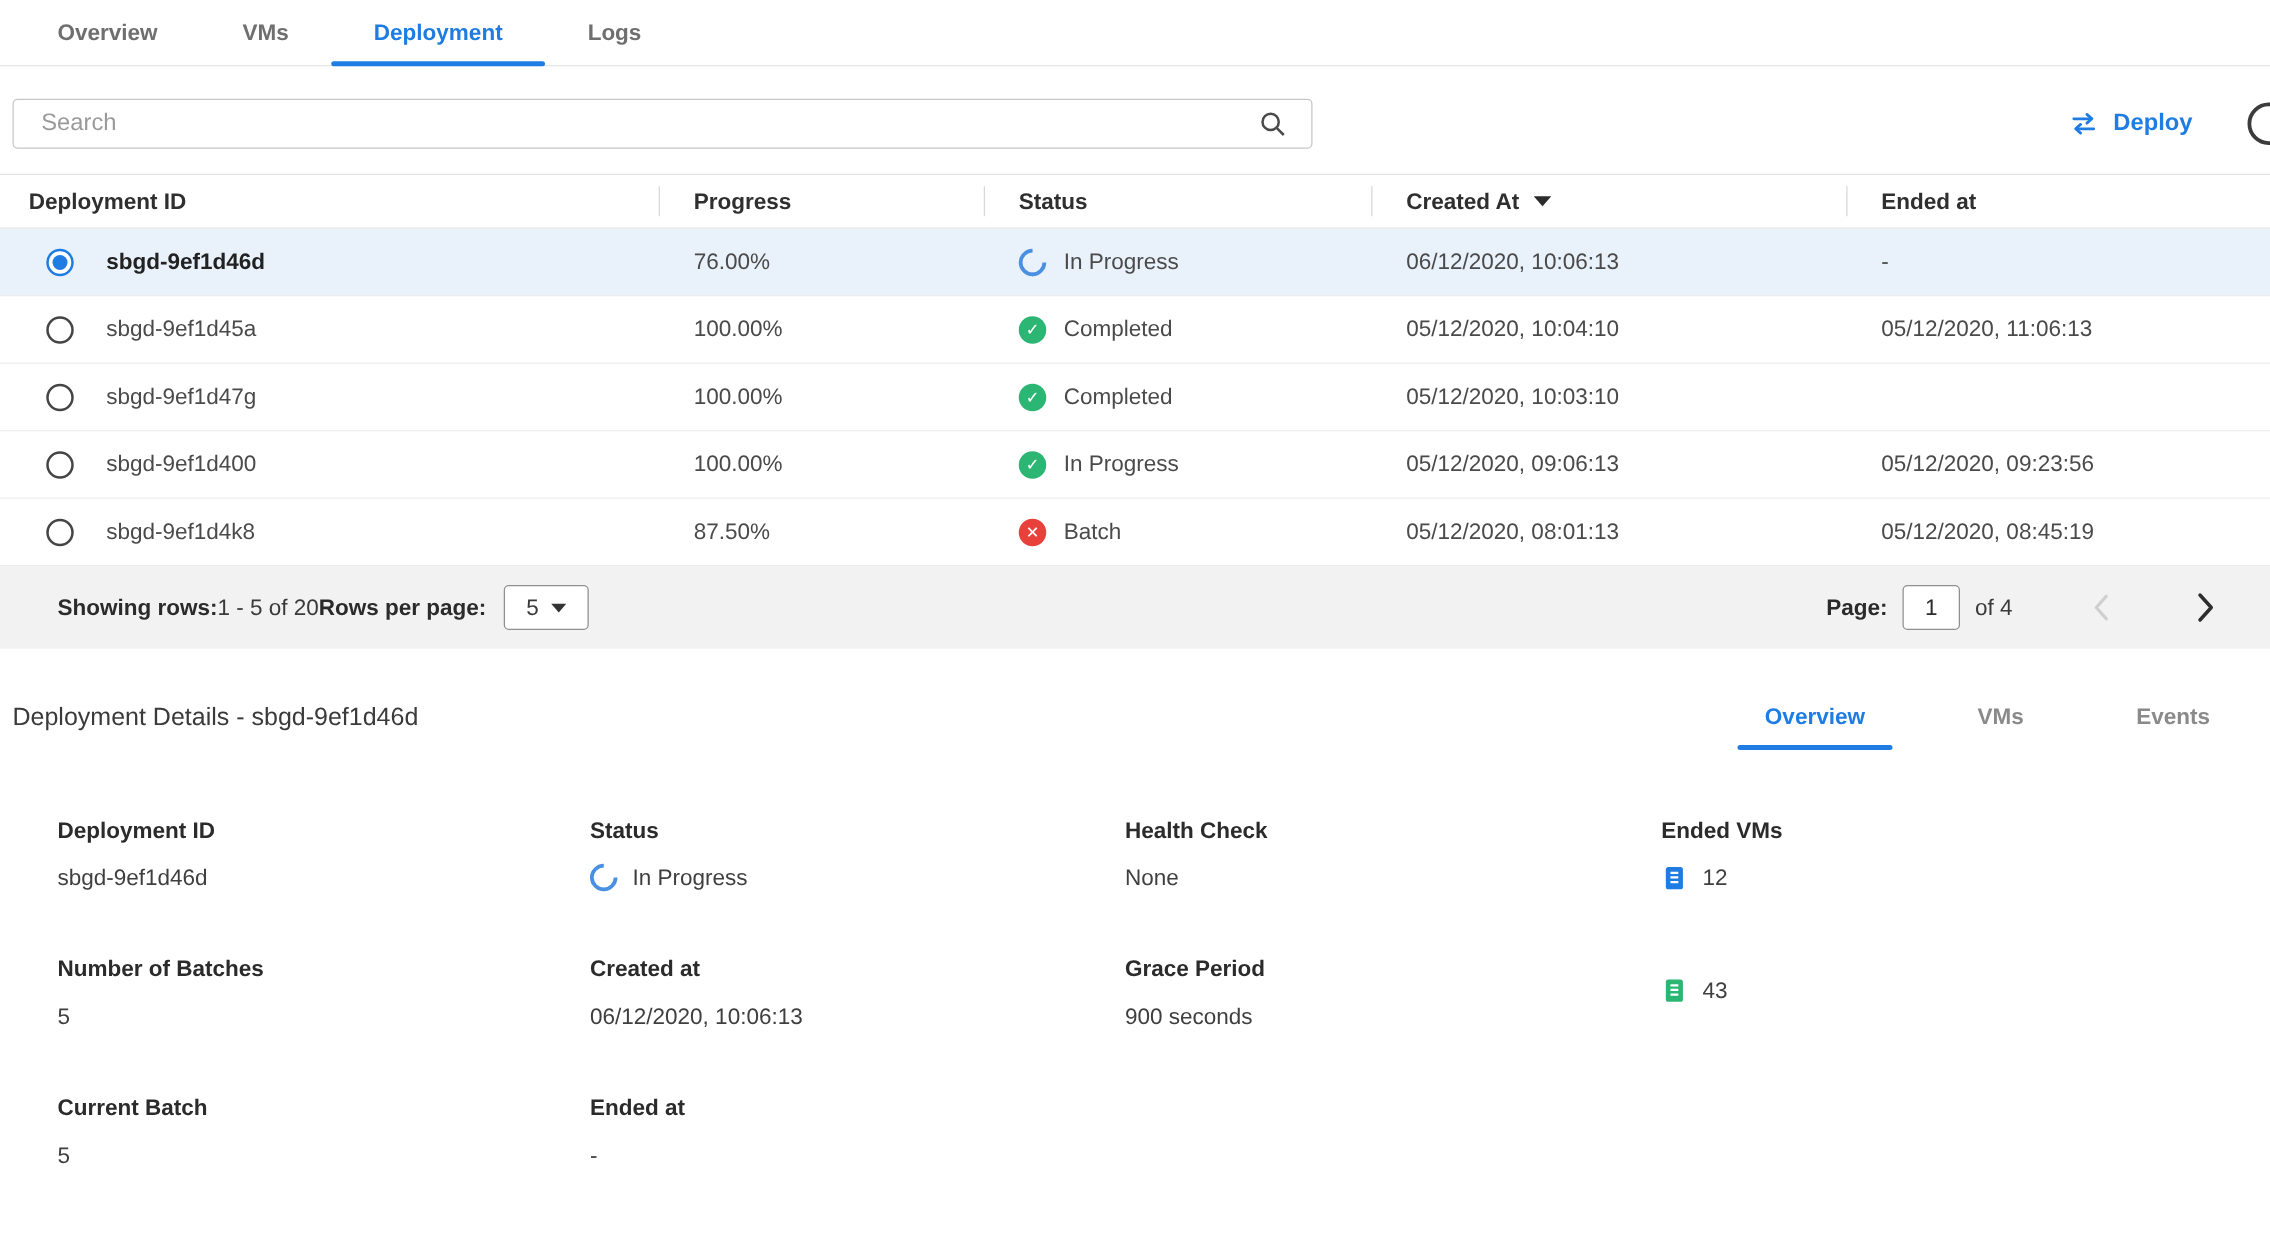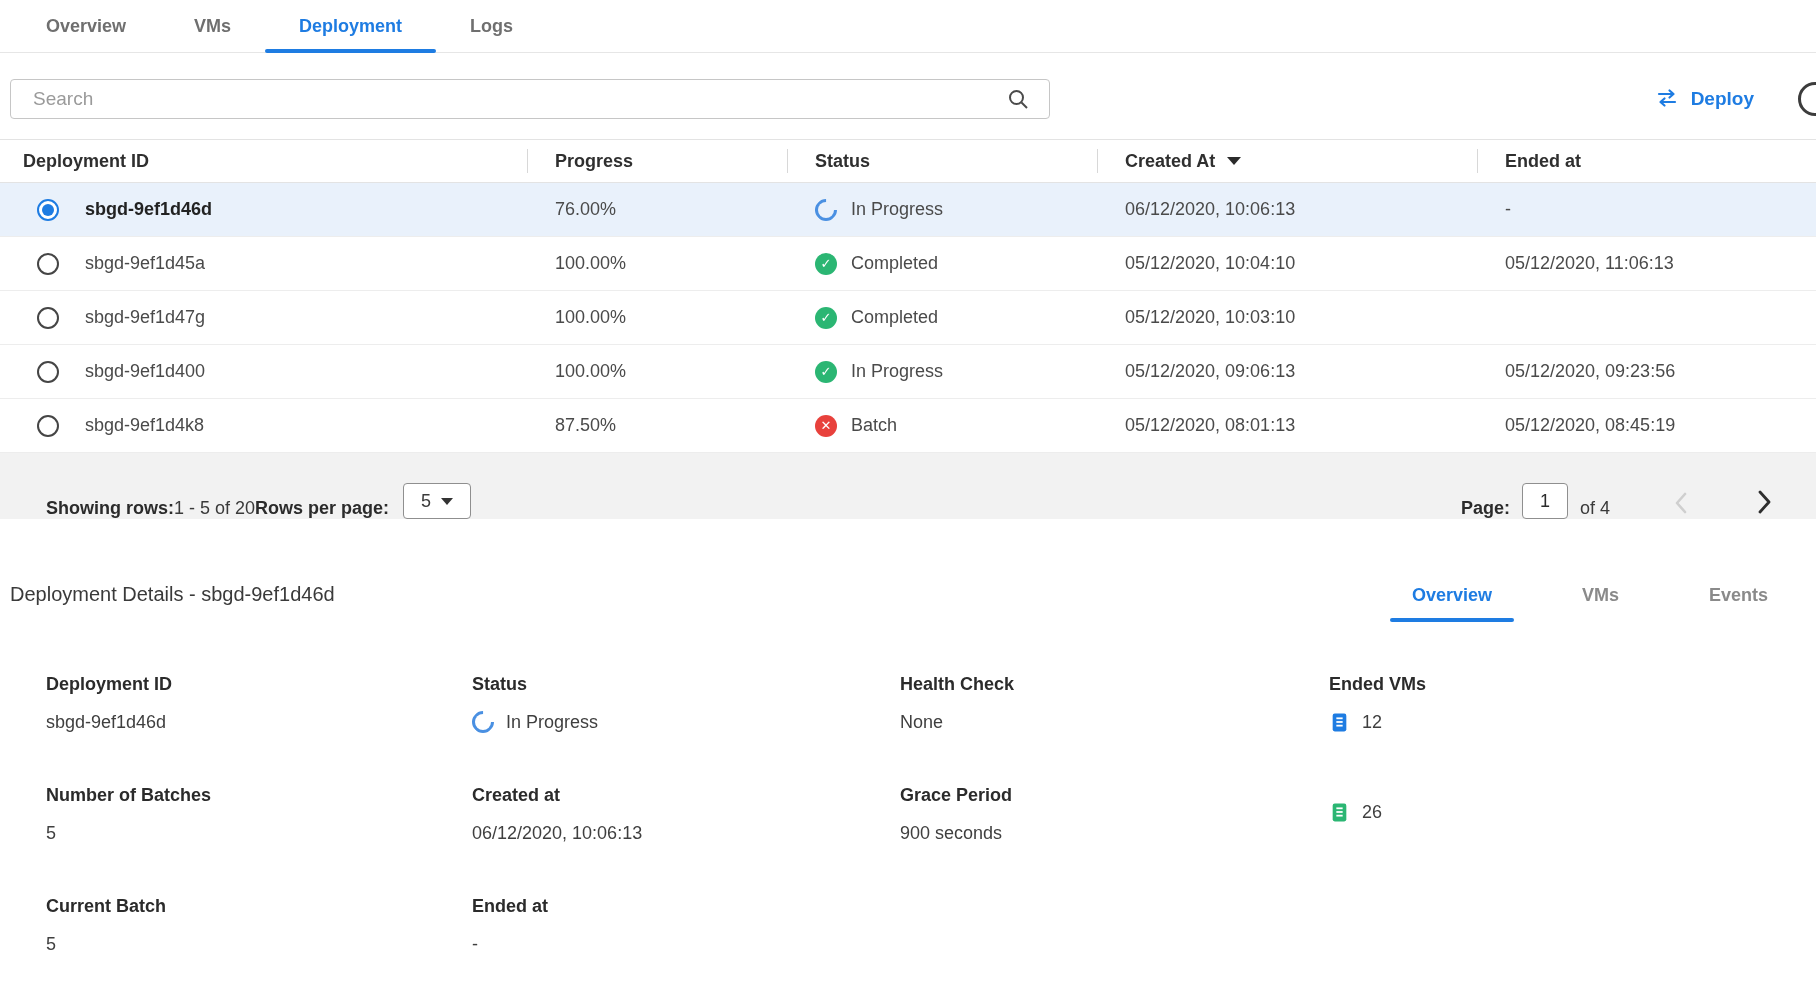--- a/index.html
+++ b/index.html
@@ -11,21 +11,21 @@
   .tab { padding:16px 34px 15px; font-size:18px; font-weight:700; color:#6f6f6f; position:relative; cursor:pointer; }
   .tab.active { color:#1e7ce2; }
   .tab.active::after { content:""; position:absolute; left:0; right:0; bottom:-1px; height:4px; background:#1e7ce2; border-radius:3px; }
 
   
   .toolbar { display:flex; align-items:center; padding:26px 0 20px 10px; }
   .search-wrap { position:relative; width:1040px; }
   .search-input { width:100%; height:40px; border:1px solid #c6c6c6; border-radius:4px; font-size:19px; padding:0 62px 0 22px; color:#333; font-family:inherit; }
   .search-input::placeholder { color:#9a9a9a; }
   .search-icon { position:absolute; right:20px; top:50%; transform:translateY(-50%); display:flex; }
-  .deploy-btn { margin-left:auto; display:flex; align-items:flex-start; gap:12px; color:#1e7ce2; font-weight:700; font-size:19px; cursor:pointer; background:none; border:none; font-family:inherit; }
+  .deploy-btn { margin-left:auto; display:flex; align-items:center; gap:12px; color:#1e7ce2; font-weight:700; font-size:19px; cursor:pointer; background:none; border:none; font-family:inherit; }
   .cut-icon { width:34px; height:34px; border:3px solid #3c3c3c; border-radius:50%; margin-left:44px; margin-right:-16px; flex:none; cursor:pointer; }
 
   
   .thead, .trow { display:grid; grid-template-columns:527px 260px 310px 380px 1fr; }
   .thead { height:44px; align-items:center; border-top:1px solid #e3e3e3; border-bottom:1px solid #e3e3e3; font-weight:700; color:#2f2f2f; font-size:18px; }
   .th { padding-left:28px; position:relative; display:flex; align-items:center; height:100%; }
   .th:first-child { padding-left:23px; }
   .th + .th::before { content:""; position:absolute; left:0; top:50%; transform:translateY(-50%); width:1px; height:24px; background:#d8d8d8; }
   .sort-arrow { width:0; height:0; border-left:7px solid transparent; border-right:7px solid transparent; border-top:8px solid #2b2b2b; margin-left:12px; display:inline-block; }
 
@@ -39,32 +39,32 @@
   .trow[data-selected="true"] .cell-id { font-weight:700; color:#222; }
   .cell-status { display:flex; align-items:center; gap:14px; }
   .status-icon { width:22px; height:22px; border-radius:50%; flex:none; display:flex; align-items:center; justify-content:center; color:#fff; font-size:13px; font-weight:700; }
   .status-icon[data-icon="check"] { background:#2bb673; }
   .status-icon[data-icon="check"]::after { content:"✓"; }
   .status-icon[data-icon="failed"] { background:#e8413c; }
   .status-icon[data-icon="failed"]::after { content:"✕"; }
   .status-icon[data-icon="spinner"], .spinner { width:22px; height:22px; border-radius:50%; border:3px solid #4a90e2; border-top-color:transparent; transform:rotate(45deg); background:transparent; flex:none; }
 
   
-  .pagination { height:66px; background:#f2f2f2; display:flex; align-items:flex-end; padding:0 40px 0 46px; font-size:18px; color:#3a3a3a; }
+  .pagination { height:66px; background:#f2f2f2; display:flex; align-items:center; padding:0 40px 0 46px; font-size:18px; color:#3a3a3a; }
   .bold { font-weight:700; color:#2b2b2b; }
   .showing-value { }
   .rpp-label { }
   .rpp-select { margin-left:14px; width:68px; height:36px; background:#fff; border:1px solid #8f8f8f; border-radius:4px; display:flex; align-items:center; justify-content:center; gap:10px; cursor:pointer; }
   .caret-down { width:0; height:0; border-left:6px solid transparent; border-right:6px solid transparent; border-top:7px solid #333; }
   .page-label { margin-left:auto; }
   .page-input { width:46px; height:36px; border:1px solid #8f8f8f; border-radius:4px; text-align:center; font-size:18px; margin:0 12px; background:#fff; font-family:inherit; color:#2b2b2b; }
   .chev { background:none; border:none; margin-left:60px; display:flex; align-items:center; cursor:pointer; padding:4px; }
 
   
-  .details-head { display:flex; align-items:flex-end; margin-top:64px; padding:0 26px 0 10px; }
+  .details-head { display:flex; align-items:flex-start; margin-top:44px; padding:0 26px 0 10px; }
   .details-title { font-size:20px; color:#3a3a3a; padding-bottom:16px; }
   .dtabs { margin-left:auto; display:flex; }
   .dtab { margin-left:46px; padding:0 22px 16px; font-size:18px; font-weight:700; color:#8a8a8a; position:relative; cursor:pointer; }
   .dtab.active { color:#1e7ce2; }
   .dtab.active::after { content:""; position:absolute; left:0; right:0; bottom:0; height:4px; background:#1e7ce2; border-radius:3px; }
 
   .fields { margin:52px 0 0 46px; display:grid; grid-template-columns:426px 428px 429px 1fr; row-gap:50px; }
   .field-label { font-weight:700; font-size:18px; color:#2b2b2b; }
   .field-value { margin-top:14px; font-size:18px; color:#3f3f3f; display:flex; align-items:center; gap:12px; min-height:26px; }
   .vm-icon rect { fill:#1e7ce2; }
@@ -282,21 +282,21 @@
     <div class="field">
       <div class="field-value">
         <span style="display:flex;">
           <svg class="vm-icon vm-green" width="21" height="21" viewBox="0 0 20 20">
             <rect x="3.5" y="1.5" width="13" height="17" rx="2"></rect>
             <line x1="7" y1="6" x2="13" y2="6"></line>
             <line x1="7" y1="9.5" x2="13" y2="9.5"></line>
             <line x1="7" y1="13" x2="13" y2="13"></line>
           </svg>
         </span>
-        <span>26</span>
+        <span>43</span>
       </div>
     </div>
 
     <div class="field">
       <div class="field-label">Current Batch</div>
       <div class="field-value">
         <span>5</span>
       </div>
     </div>
 

